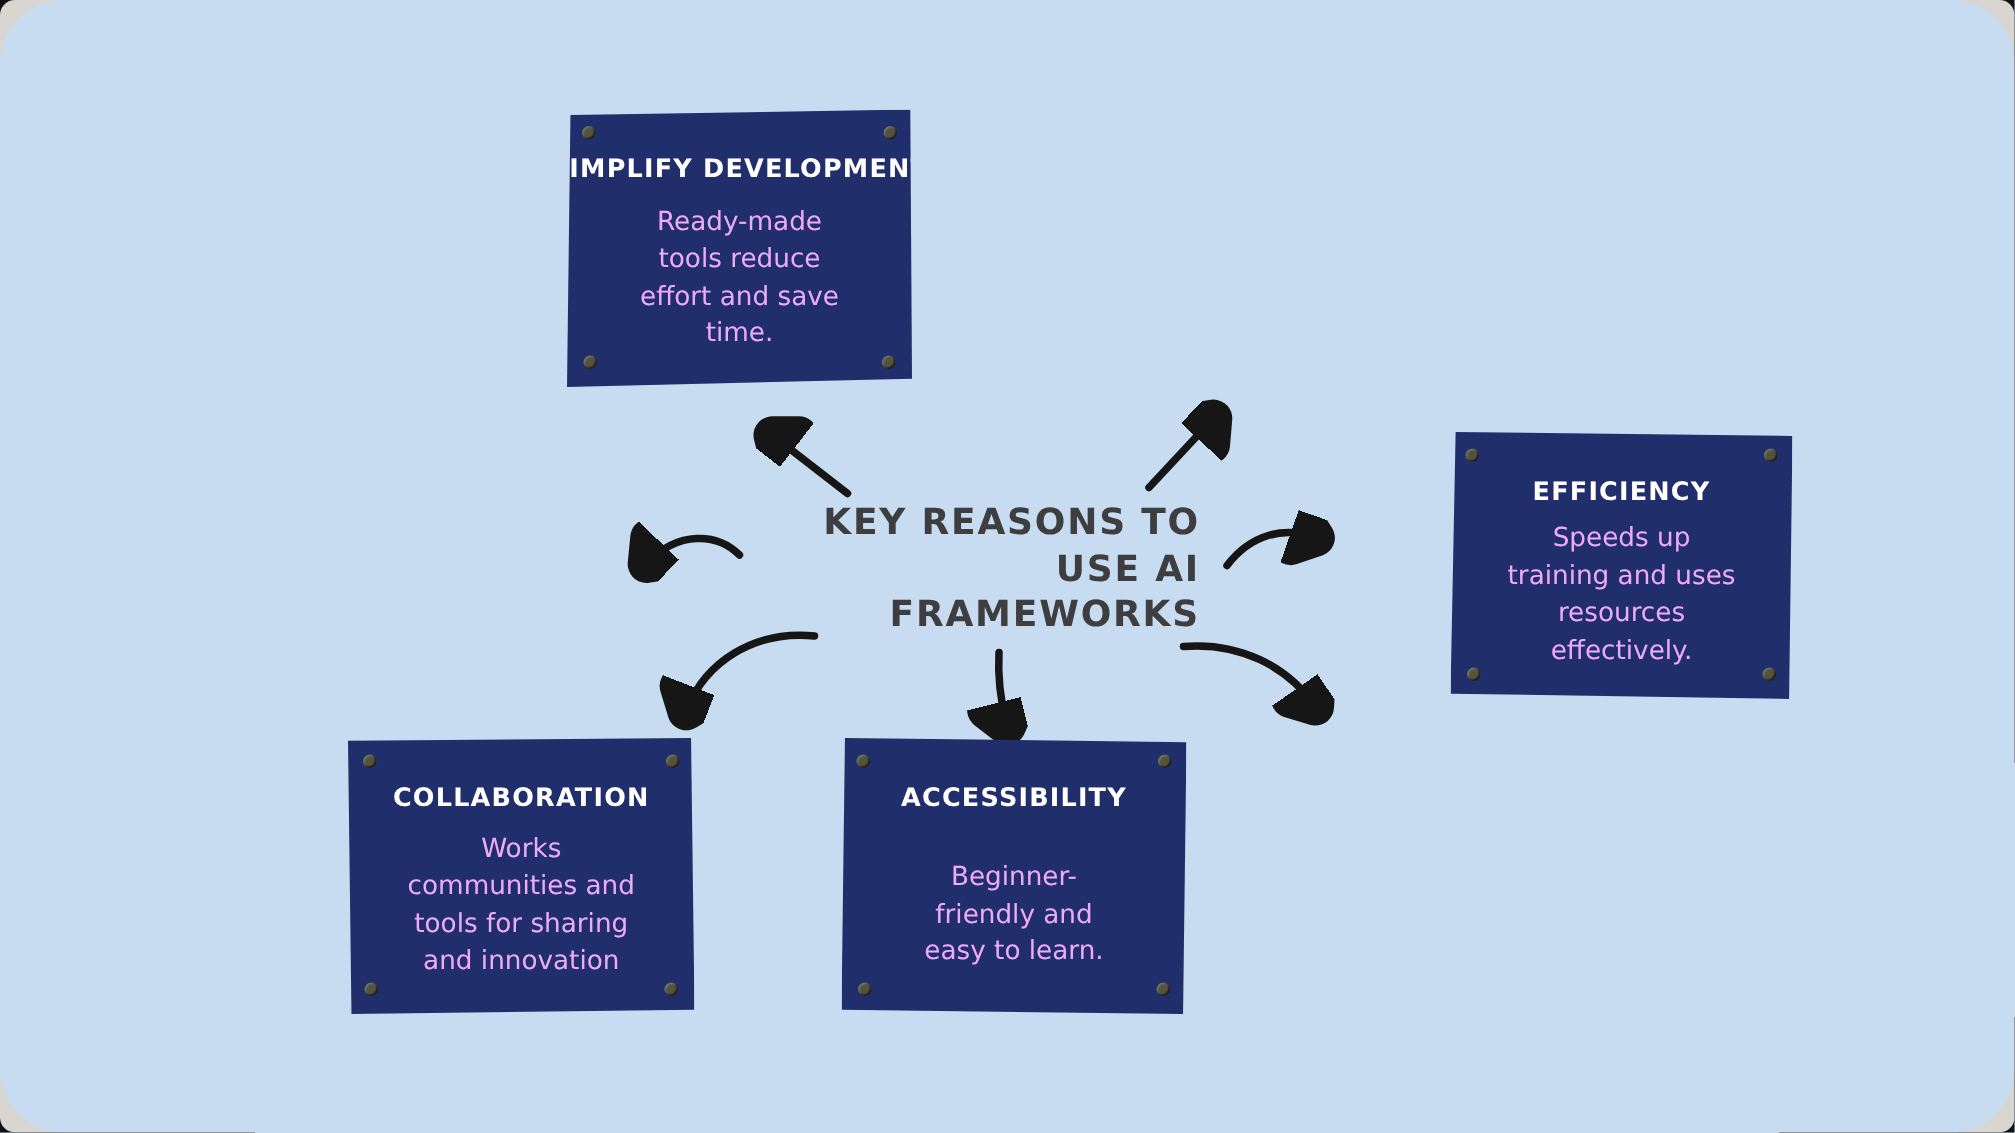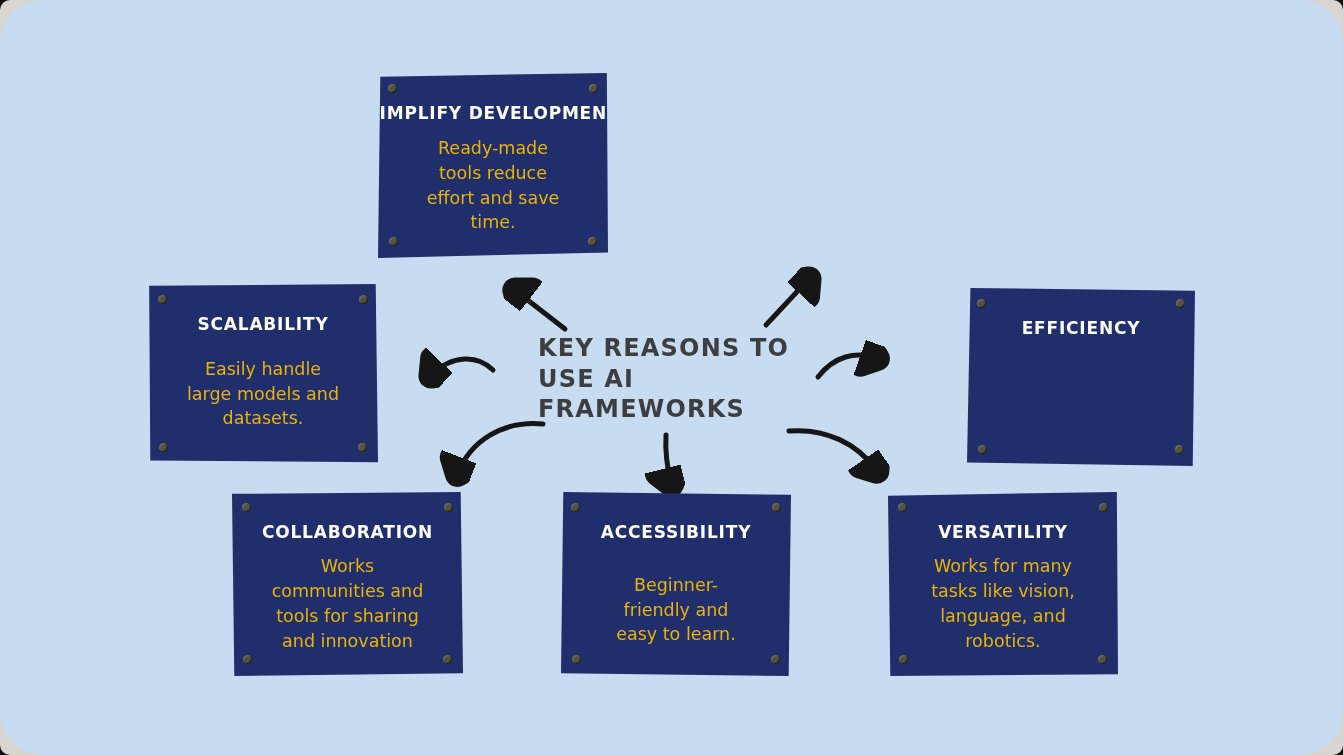--- a/index.html
+++ b/index.html
@@ -19,21 +19,21 @@
   .canvas {
     position: absolute; inset: 0;
     background: #c7dcf0;
     border-radius: 42px;
     overflow: hidden;
   }
   
   .center-title {
     position: absolute;
     left: 538px; top: 333px; width: 262px;
-    text-align: left;
+    text-align: right;
     font-size: 24px; font-weight: 700;
     letter-spacing: 1.2px;
     line-height: 1.28;
     color: #3e3e41;
     white-space: pre-line;
   }
   
   svg.arrows {
     position: absolute; inset: 0;
     width: 1343px; height: 755px;
@@ -67,21 +67,21 @@
   .card-inner {
     flex: 1;
     display: flex;
     align-items: center;
     justify-content: center;
   }
   .card-body {
     margin: 0;
     font-size: 17.5px;
     line-height: 1.42;
-    color: #eab308;
+    color: #f0abfc;
     white-space: pre-line;
   }
   
   .c1 { left: 378px; top: 73px;  width: 230px; height: 185px;
         clip-path: polygon(1% 2%, 99.5% 0%, 100% 97%, 0% 100%); }
   .c2 { left: 737px; top: 73px;  width: 226px; height: 182px;
         clip-path: polygon(0% 2.5%, 100% 0%, 99% 98%, 1% 100%); }
   .c3 { left: 148px; top: 284px; width: 230px; height: 180px;
         clip-path: polygon(0.5% 1%, 99% 0%, 100% 99%, 1% 98%); }
   .c4 { left: 967px; top: 288px; width: 228px; height: 178px;
@@ -139,39 +139,33 @@
       <h2 class="card-title">SIMPLIFY DEVELOPMENT</h2>
       <div class="card-inner">
         <p class="card-body">Ready-made
 tools reduce
 effort and save
 time.</p>
       </div>
     </section>
 
 
-    <section class="card c3">
-      <span class="pin tl"></span>
-      <span class="pin tr"></span>
-      <span class="pin bl"></span>
-      <span class="pin br"></span>
-      <h2 class="card-title">SCALABILITY</h2>
-      <div class="card-inner">
-        <p class="card-body">Easily handle
-large models and
-datasets.</p>
-      </div>
-    </section>
 
     <section class="card c4">
       <span class="pin tl"></span>
       <span class="pin tr"></span>
       <span class="pin bl"></span>
       <span class="pin br"></span>
       <h2 class="card-title">EFFICIENCY</h2>
+      <div class="card-inner">
+        <p class="card-body">Speeds up
+training and uses
+resources
+effectively.</p>
+      </div>
     </section>
 
     <section class="card c5">
       <span class="pin tl"></span>
       <span class="pin tr"></span>
       <span class="pin bl"></span>
       <span class="pin br"></span>
       <h2 class="card-title">COLLABORATION</h2>
       <div class="card-inner">
         <p class="card-body">Works
@@ -187,28 +181,15 @@
       <span class="pin bl"></span>
       <span class="pin br"></span>
       <h2 class="card-title">ACCESSIBILITY</h2>
       <div class="card-inner">
         <p class="card-body">Beginner-
 friendly and
 easy to learn.</p>
       </div>
     </section>
 
-    <section class="card c7">
-      <span class="pin tl"></span>
-      <span class="pin tr"></span>
-      <span class="pin bl"></span>
-      <span class="pin br"></span>
-      <h2 class="card-title">VERSATILITY</h2>
-      <div class="card-inner">
-        <p class="card-body">Works for many
-tasks like vision,
-language, and
-robotics.</p>
-      </div>
-    </section>
 
   </div>
 </div>
 
 </body></html>

